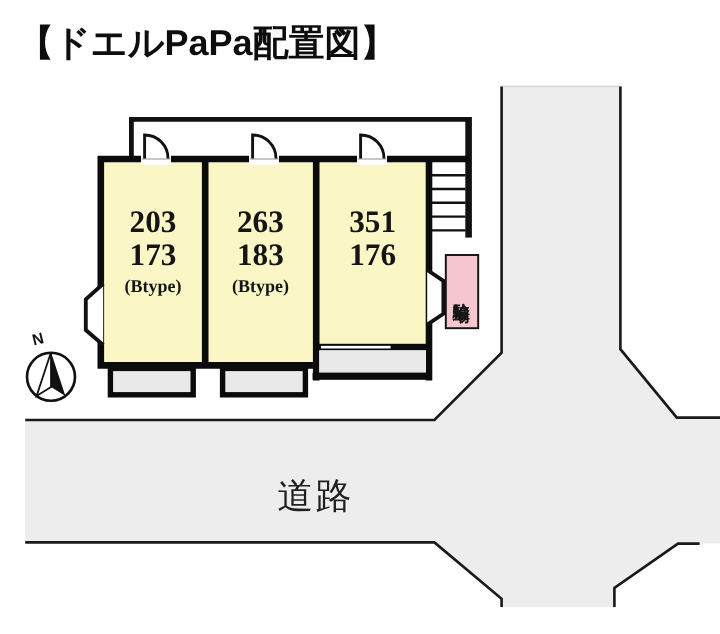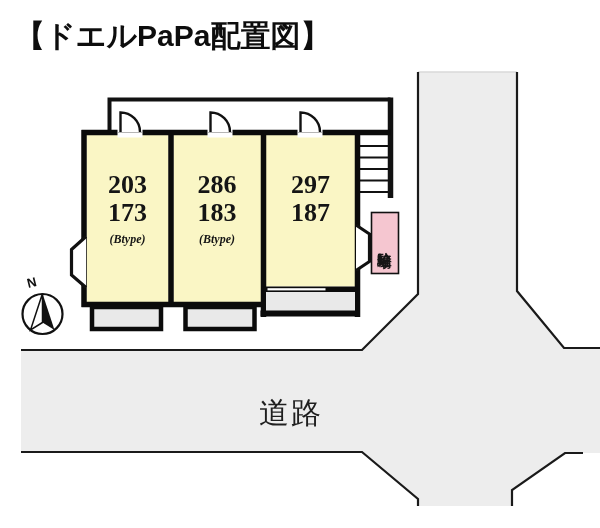--- a/index.html
+++ b/index.html
@@ -10,32 +10,32 @@
   #plan-svg{position:absolute;left:0;top:0;}
   .txt{position:absolute;white-space:nowrap;}
   .title{
     left:15px;top:16px;font-size:30px;font-weight:bold;color:#0d0d0d;letter-spacing:0px;
   }
   .unit-label{
     position:absolute;text-align:center;
     font-family:"Liberation Serif","DejaVu Serif",serif;font-weight:bold;color:#151515;
   }
   .unit-label .num{font-size:26px;line-height:28px;}
-  .unit-label .type{font-size:12px;line-height:22px;padding-top:1px;font-style:italic;}
+  .unit-label .type{font-size:15px;line-height:22px;padding-top:1px;}
   .u203{left:86px;top:171px;width:83px;}
   .u202{left:173px;top:171px;width:88px;}
   .u201{left:265px;top:171px;width:91px;}
   .bike-label{
     left:371px;top:212px;width:28px;height:62px;
     display:flex;align-items:center;justify-content:center;
     writing-mode:vertical-rl;text-orientation:upright;
     font-size:14px;font-weight:600;letter-spacing:2px;color:#161616;
   }
   .road-label{
-    left:203px;top:393px;width:120px;text-align:right;
+    left:203px;top:393px;width:120px;text-align:center;
     font-size:30px;font-weight:500;color:#1f1f1f;letter-spacing:2px;
   }
   .compass-n{
     left:27px;top:275px;font-size:13px;font-weight:bold;color:#111;
     transform:rotate(-14deg);
   }
 </style>
 </head>
 <body>
 
@@ -101,28 +101,28 @@
 
   <div class="txt title">【ドエルPaPa配置図】</div>
 
   <div class="unit-label u203">
     <div class="num">203</div>
     <div class="num">173</div>
     <div class="type">(Btype)</div>
   </div>
 
   <div class="unit-label u202">
-    <div class="num">286</div>
+    <div class="num">263</div>
     <div class="num">183</div>
     <div class="type">(Btype)</div>
   </div>
 
   <div class="unit-label u201">
-    <div class="num">297</div>
-    <div class="num">187</div>
+    <div class="num">351</div>
+    <div class="num">176</div>
   </div>
 
   <div class="txt bike-label">駐輪場</div>
 
   <div class="txt road-label">道路</div>
 
   <div class="txt compass-n">N</div>
 </div>
 
 </body></html>

